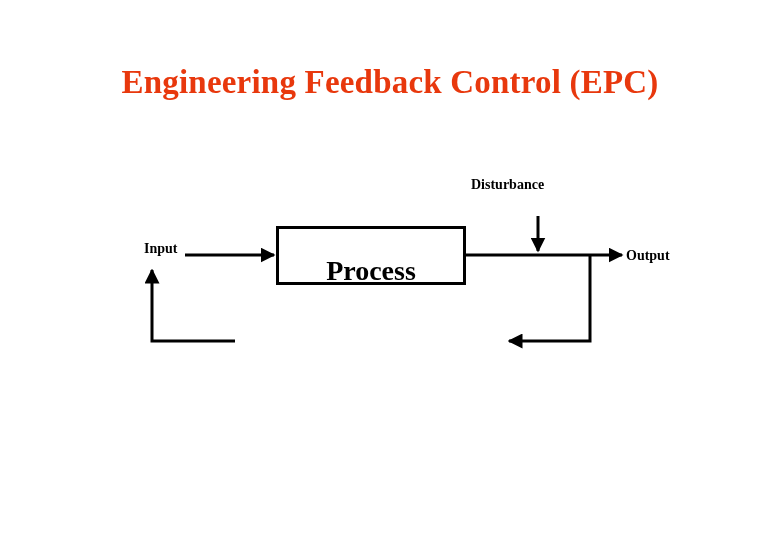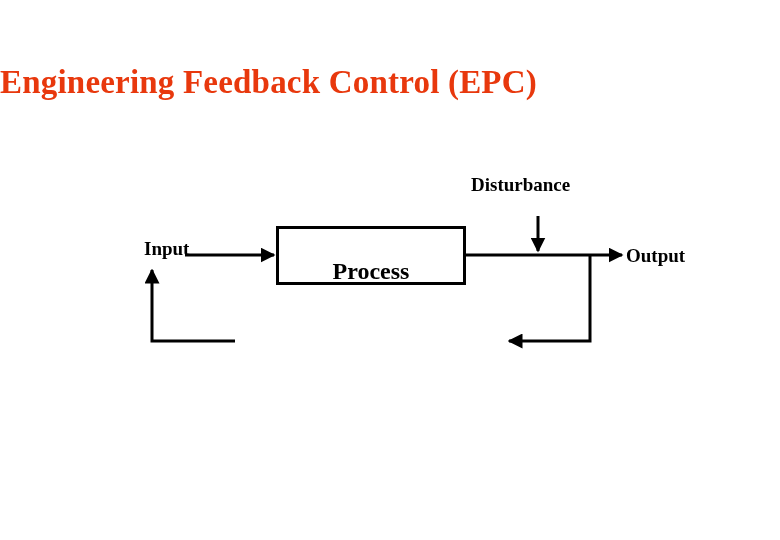--- a/index.html
+++ b/index.html
@@ -17,21 +17,21 @@
     background: #ffffff;
     overflow: hidden;
   }
 
   
   #slide-title {
     position: absolute;
     left: 0;
     top: 62px;
     width: 780px;
-    text-align: left;
+    text-align: center;
     font-family: "Liberation Serif", "DejaVu Serif", serif;
     font-weight: bold;
     font-size: 33px;
     line-height: 40px;
     letter-spacing: 0.2px;
     color: #E8380D;
     white-space: nowrap;
   }
 
   
@@ -52,21 +52,21 @@
     box-sizing: border-box;
     border: 3px solid #000000;
     background: #ffffff;
     display: flex;
     align-items: center;
     justify-content: center;
   }
   .node-label {
     font-family: "Liberation Serif", "DejaVu Serif", serif;
     font-weight: bold;
-    font-size: 24px;
+    font-size: 28px;
     line-height: 24px;
     color: #000000;
     white-space: nowrap;
     margin-top: 44px;
   }
   #box-process {
     left: 276px;
     top: 226px;
     width: 190px;
     height: 59px;
@@ -83,21 +83,21 @@
   }
   #box-feedback .node-label {
     position: relative;
     top: -4px;
   }
 
   .free-label {
     position: absolute;
     font-family: "Liberation Serif", "DejaVu Serif", serif;
     font-weight: bold;
-    font-size: 19px;
+    font-size: 14px;
     line-height: 22px;
     color: #000000;
     white-space: nowrap;
   }
   #label-input {
     left: 120px;
     top: 238px;
     margin-left: 24px;
   }
   #label-output {

